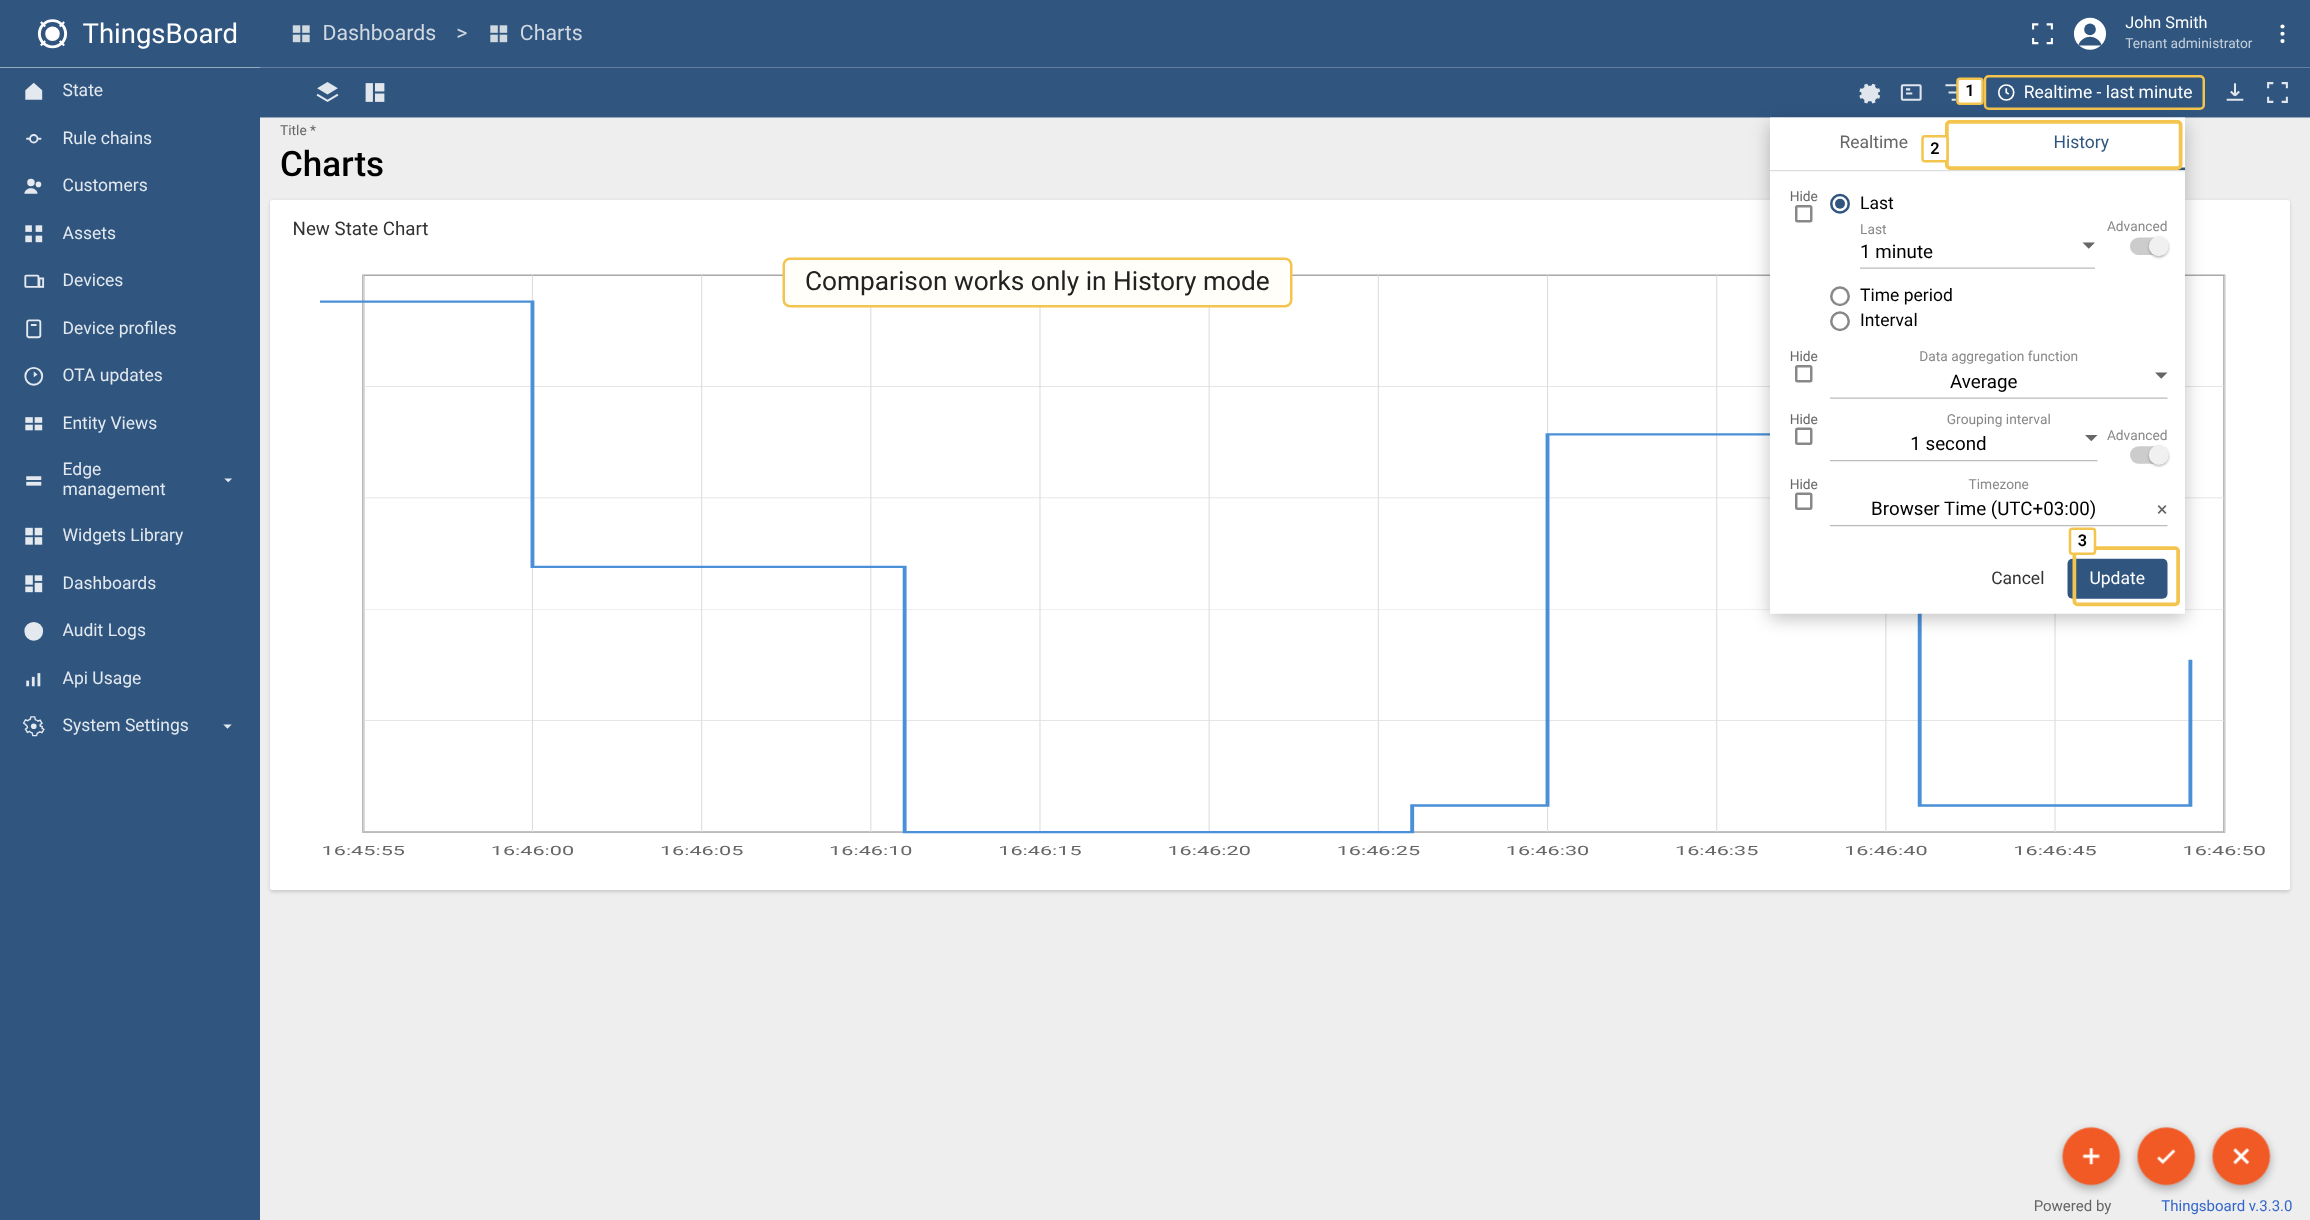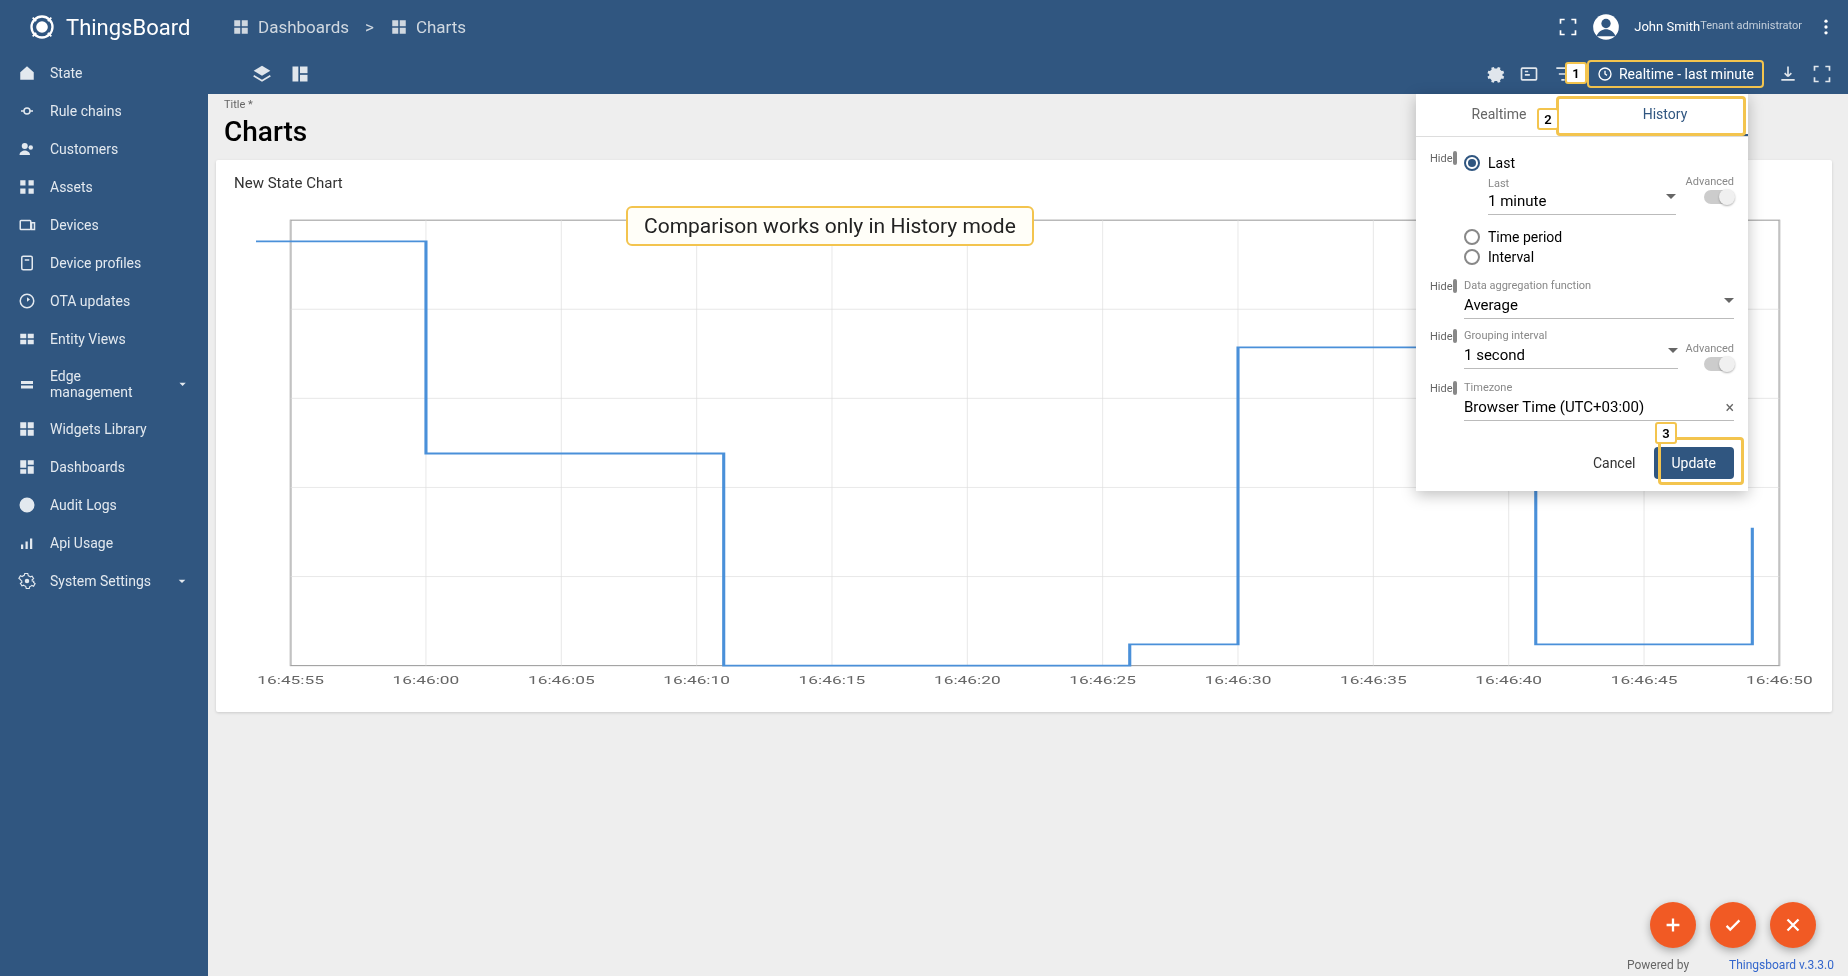--- a/index.html
+++ b/index.html
@@ -10,21 +10,21 @@
 .logo-area { display: flex; align-items: center; width: 208px; padding-left: 28px; gap: 10px; }
 .logo-icon { width: 28px; height: 28px; color: #fff; }
 .logo-text { color: #fff; font-size: 22px; font-weight: 400; }
 .breadcrumb { display: flex; align-items: center; gap: 16px; color: #d0d8e0; font-size: 17px; padding-left: 24px; }
 .breadcrumb-item { display: flex; align-items: center; gap: 8px; }
 .bc-icon { width: 18px; height: 18px; fill: currentColor; }
 .header-spacer { flex: 1; }
 .header-right { display: flex; align-items: center; gap: 14px; color: #fff; }
 .hdr-ic { width: 20px; height: 20px; cursor: pointer; }
 .avatar-ic { width: 28px; height: 28px; }
-.user-block { display: flex; flex-direction: row; font-size: 12px; line-height: 1.3; }
+.user-block { display: flex; flex-direction: column; font-size: 12px; line-height: 1.3; }
 .user-name { font-size: 13px; }
 .user-role { color: #c5d0dc; font-size: 11px; }
 .dots { width: 20px; height: 20px; cursor: pointer; }
 
 
 .toolbar { position: fixed; top: 54px; left: 208px; right: 0; height: 40px; background: #305680; display: flex; align-items: center; padding: 0 16px; z-index: 95; }
 .tb-left { display: flex; gap: 18px; padding-left: 28px; }
 .tb-ic { width: 20px; height: 20px; color: #e0e6ec; cursor: pointer; }
 .tb-spacer { flex: 1; }
 .tb-right { display: flex; align-items: center; gap: 14px; }
@@ -49,37 +49,37 @@
 
 
 .popover { position: fixed; top: 94px; right: 100px; width: 332px; background: #fff; box-shadow: 0 4px 14px rgba(0,0,0,0.25); z-index: 200; font-size: 14px; }
 .pv-tabs { display: flex; border-bottom: 1px solid #ddd; position: relative; }
 .pv-tab { flex: 1; text-align: center; padding: 12px 0; color: #666; cursor: pointer; font-size: 14px; }
 .pv-tab.active { color: #305680; border-bottom: 2px solid #305680; }
 .hist-hl { position: absolute; right: 2px; top: 2px; width: 190px; height: 40px; border: 3px solid #f3c44e; border-radius: 4px; pointer-events: none; }
 .step2 { position: absolute; left: -22px; top: 9px; background: #fff; border: 2px solid #f3c44e; width: 22px; height: 22px; display: flex; align-items: center; justify-content: center; color: #000; font-weight: 600; font-size: 13px; border-radius: 3px; }
 .pv-body { padding: 8px 14px 14px; }
 .pv-row { display: flex; align-items: flex-start; gap: 8px; margin: 6px 0; }
-.hide-col { width: 26px; text-align: left; font-size: 11px; color: #666; display: flex; flex-direction: row; align-items: flex-end; gap: 0; }
+.hide-col { width: 26px; text-align: left; font-size: 11px; color: #666; display: flex; flex-direction: column; align-items: center; gap: 0; }
 .hide-col .cb { width: 14px; height: 14px; border: 2px solid #888; border-radius: 2px; cursor: pointer; }
 .rad-col { flex: 1; }
 .radio-opt { display: flex; align-items: center; gap: 8px; margin: 4px 0; cursor: pointer; }
 .radio { width: 16px; height: 16px; border: 2px solid #888; border-radius: 50%; position: relative; }
 .radio.sel { border-color: #305680; }
 .radio.sel::after { content: ''; position: absolute; inset: 2px; background: #305680; border-radius: 50%; }
 .sub-sel { margin: 2px 0 10px 24px; }
 .sub-lbl { font-size: 11px; color: #888; }
 .sub-val { font-size: 15px; border-bottom: 1px solid #bbb; padding: 2px 24px 4px 0; position: relative; }
 .sub-val .dd { position: absolute; right: 0; top: 4px; border-left: 5px solid transparent; border-right: 5px solid transparent; border-top: 5px solid #666; }
 .adv-area { display: flex; flex-direction: column; align-items: flex-end; }
 .adv-lbl { font-size: 11px; color: #888; }
 .toggle { width: 30px; height: 14px; background: #ccc; border-radius: 7px; position: relative; margin-top: 2px; cursor: pointer; }
 .toggle::after { content: ''; position: absolute; width: 16px; height: 16px; background: #f0f0f0; border-radius: 50%; top: -1px; right: -1px; box-shadow: 0 1px 2px rgba(0,0,0,0.3); }
 .field-row { display: flex; gap: 8px; align-items: flex-start; margin-top: 10px; }
-.field-main { flex: 1; }
+.field-main { flex: 1; text-align: center; }
 .field-lbl { font-size: 11px; color: #888; }
 .field-val { font-size: 15px; border-bottom: 1px solid #bbb; padding: 4px 24px 4px 0; position: relative; }
 .field-val .dd { position: absolute; right: 0; top: 6px; border-left: 5px solid transparent; border-right: 5px solid transparent; border-top: 5px solid #666; }
 .field-val .xbtn { position: absolute; right: 0; top: 4px; font-size: 16px; color: #666; cursor: pointer; }
 .pv-actions { display: flex; justify-content: flex-end; align-items: center; gap: 18px; padding: 12px 14px; position: relative; }
 .btn-cancel { color: #333; cursor: pointer; font-size: 14px; }
 .btn-update { background: #305680; color: #fff; padding: 8px 18px; border-radius: 4px; cursor: pointer; font-size: 14px; }
 .upd-hl { position: absolute; right: 4px; top: 2px; width: 86px; height: 48px; border: 3px solid #f3c44e; border-radius: 4px; pointer-events: none; }
 .step3 { position: absolute; left: -6px; top: -18px; background: #fff; border: 2px solid #f3c44e; width: 22px; height: 22px; display: flex; align-items: center; justify-content: center; color: #000; font-weight: 600; font-size: 13px; border-radius: 3px; }
 

